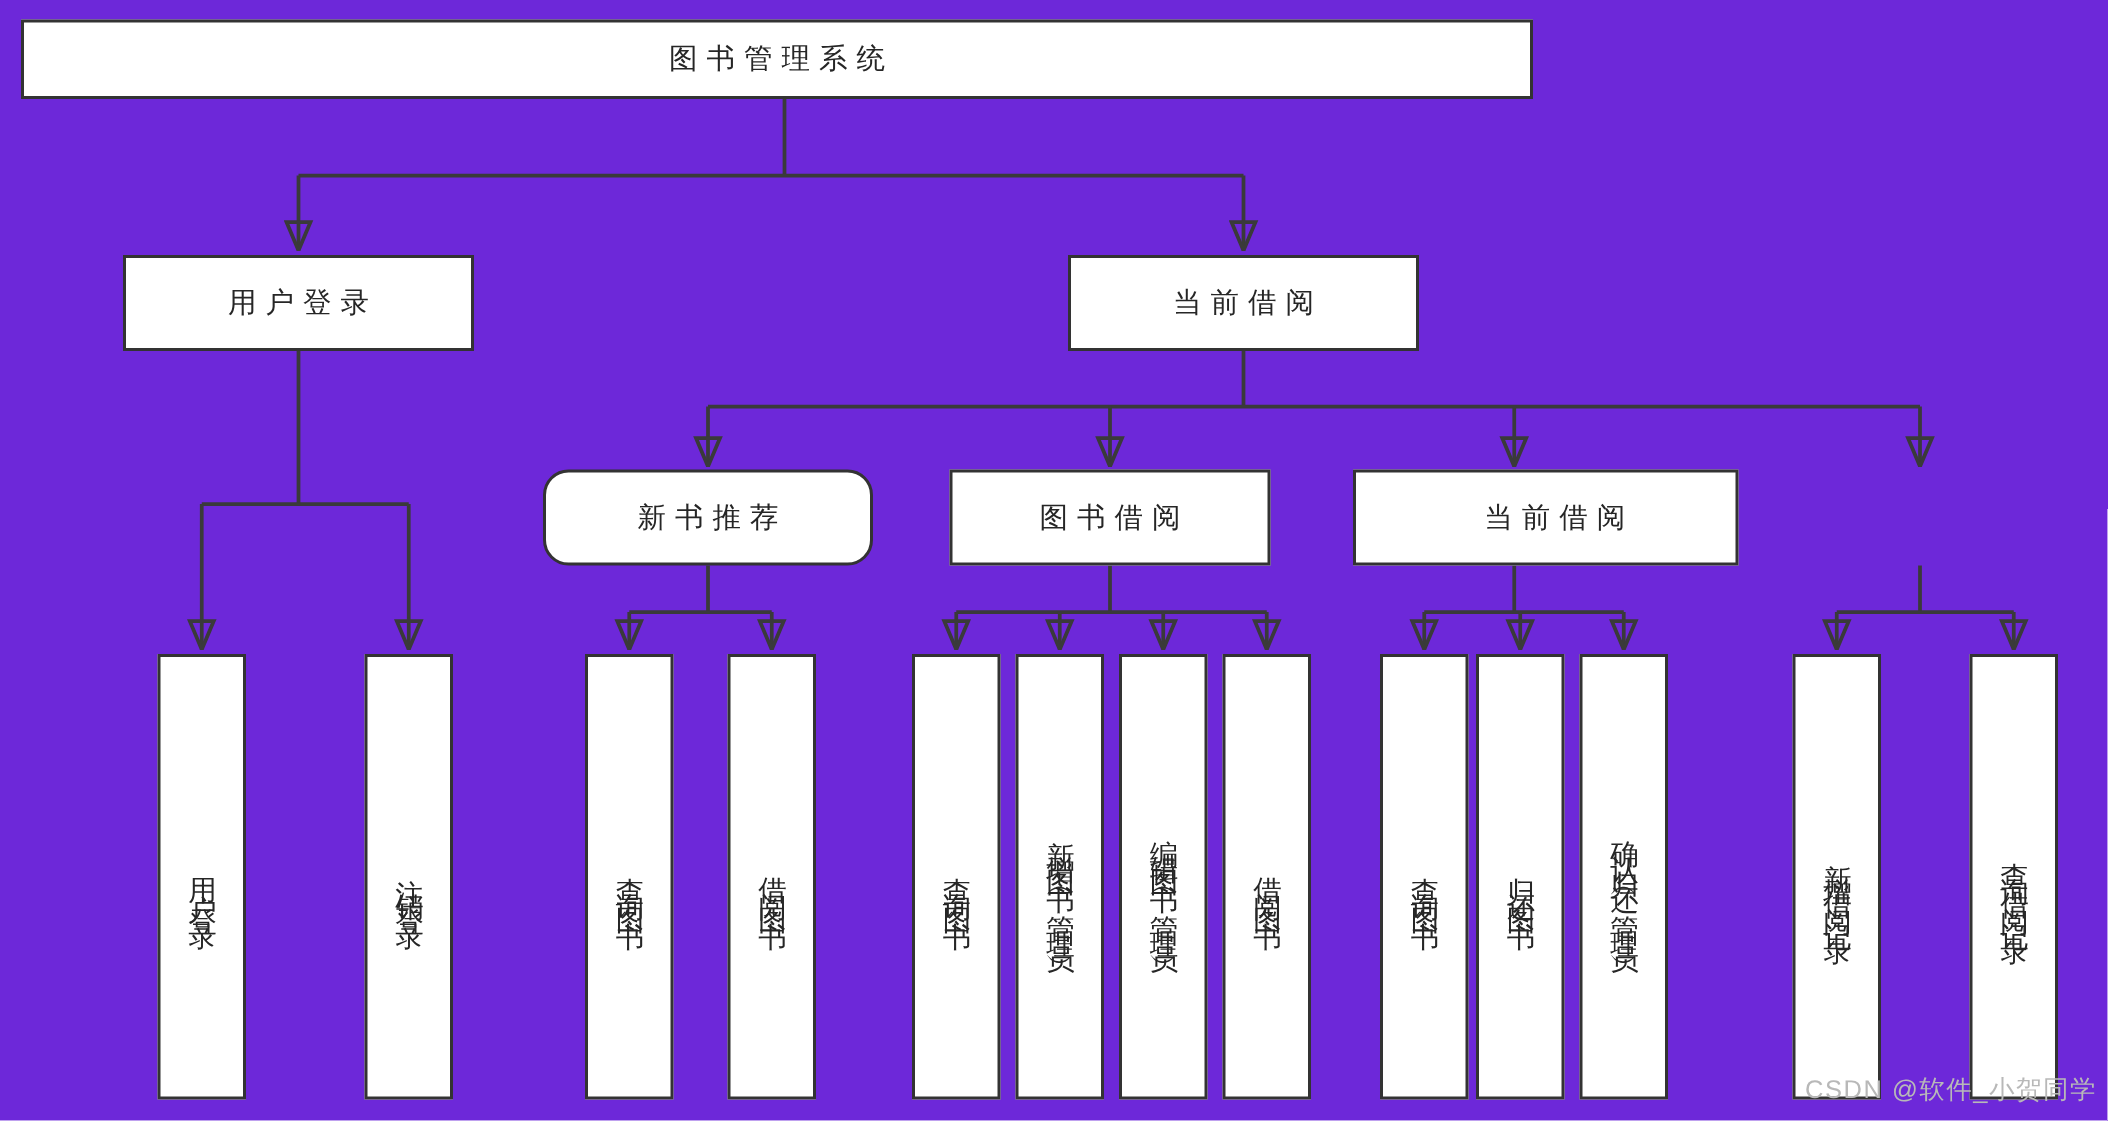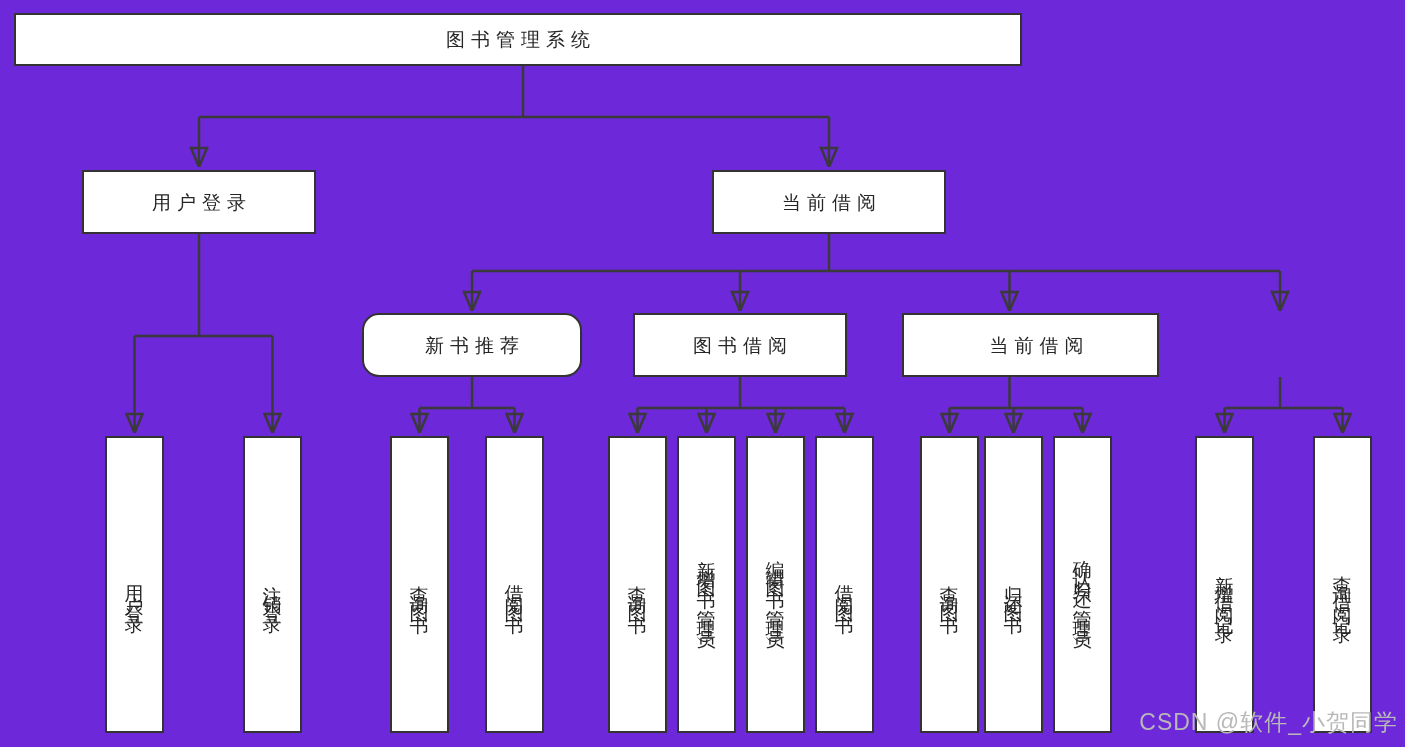--- a/index.html
+++ b/index.html
@@ -49,21 +49,21 @@
     text-orientation: mixed;
     letter-spacing: 10px;
     margin-bottom: -10px;
     white-space: nowrap;
   }
   .watermark {
     position: absolute;
     right: 7px;
     bottom: 9px;
     z-index: 10;
-    font-size: 23px;
+    font-size: 17px;
     color: #b8b8b8;
     letter-spacing: 1px;
     white-space: nowrap;
   }
 </style>
 </head>
 <body>
 
 <div class="canvas">
 

